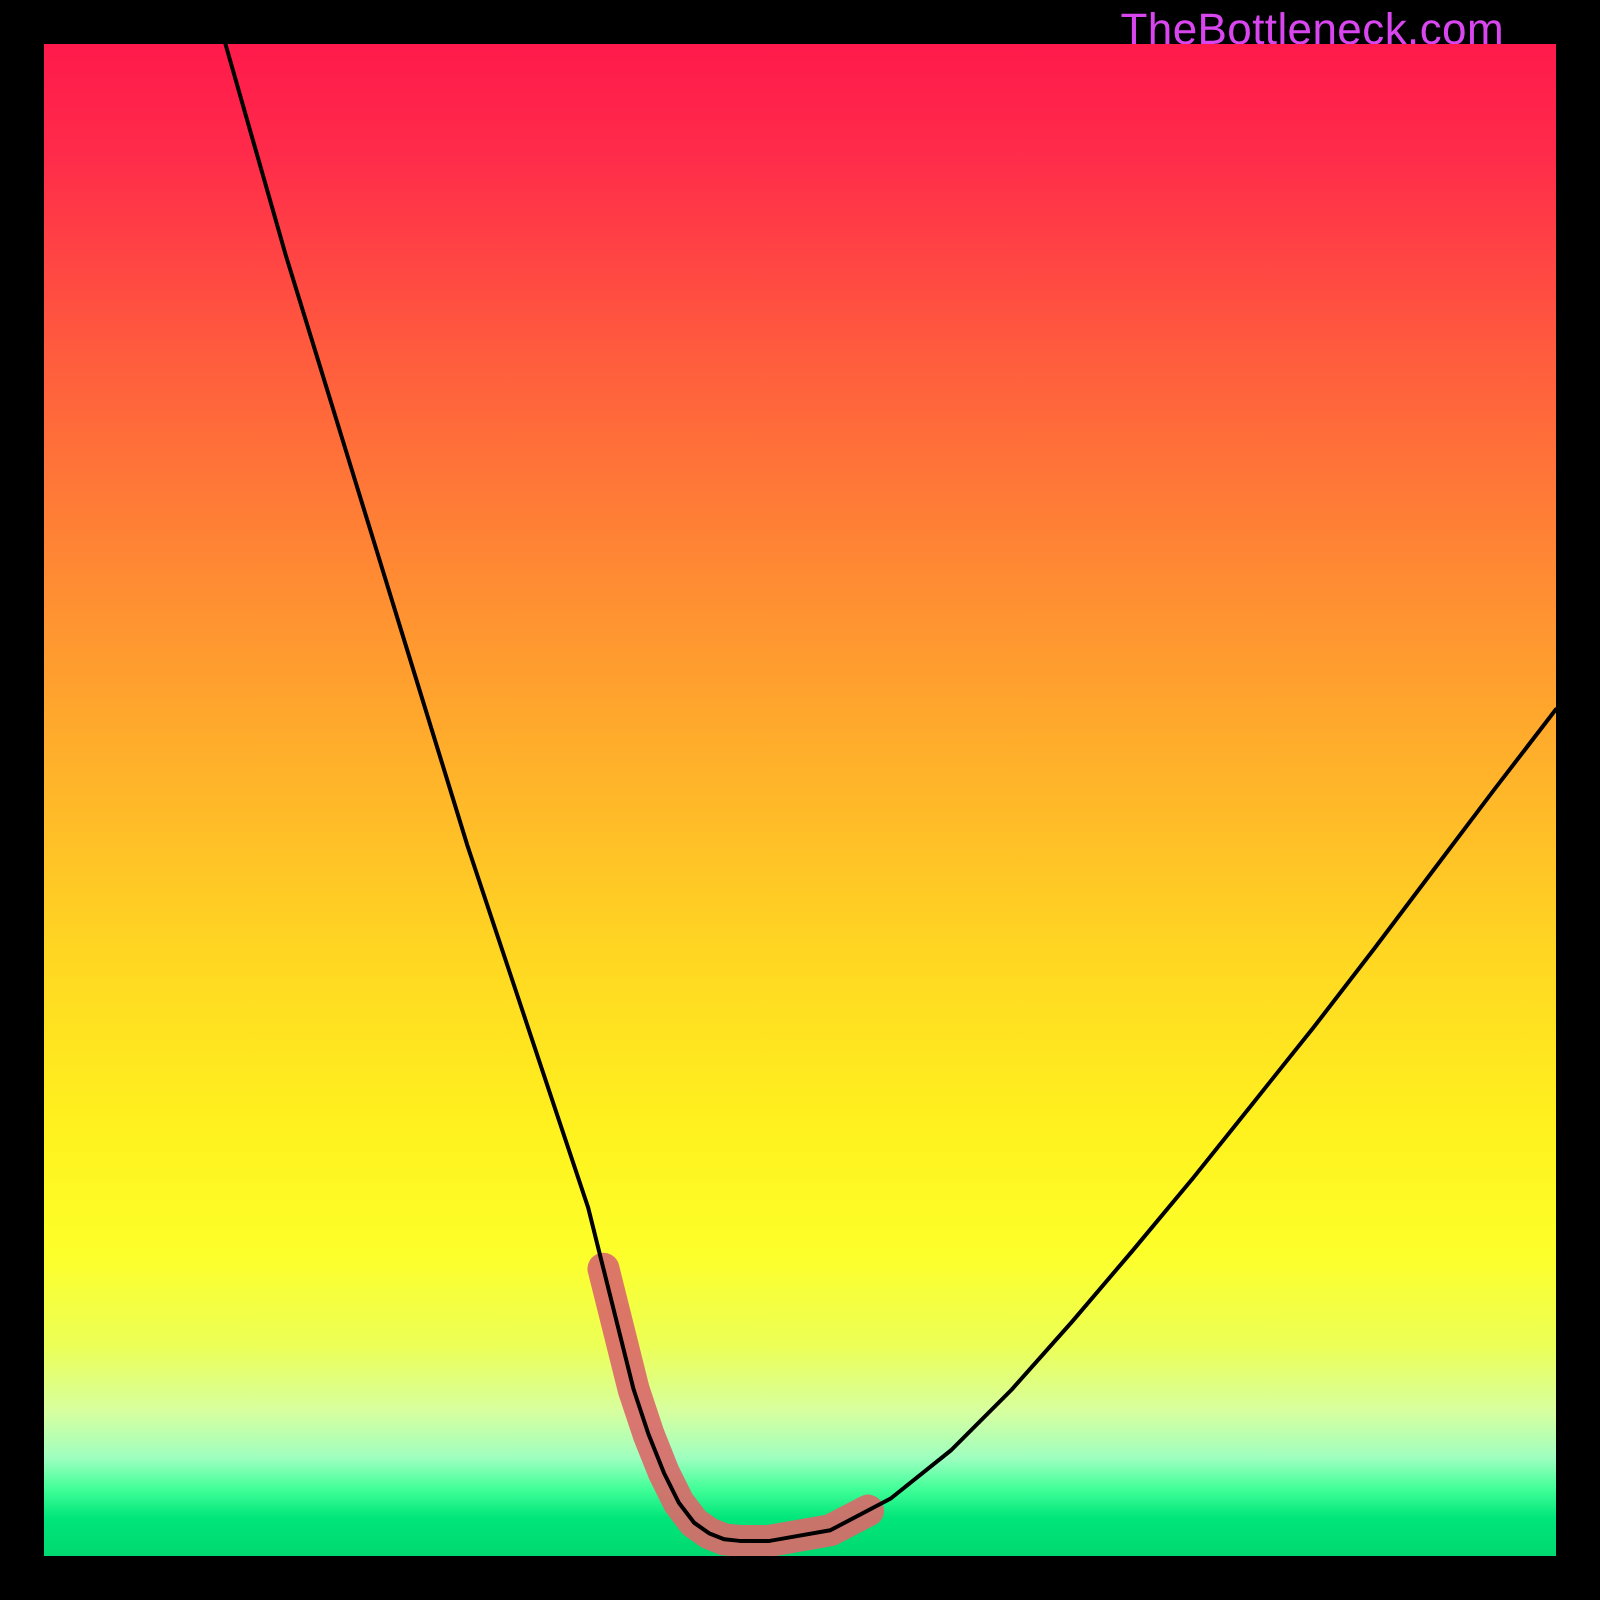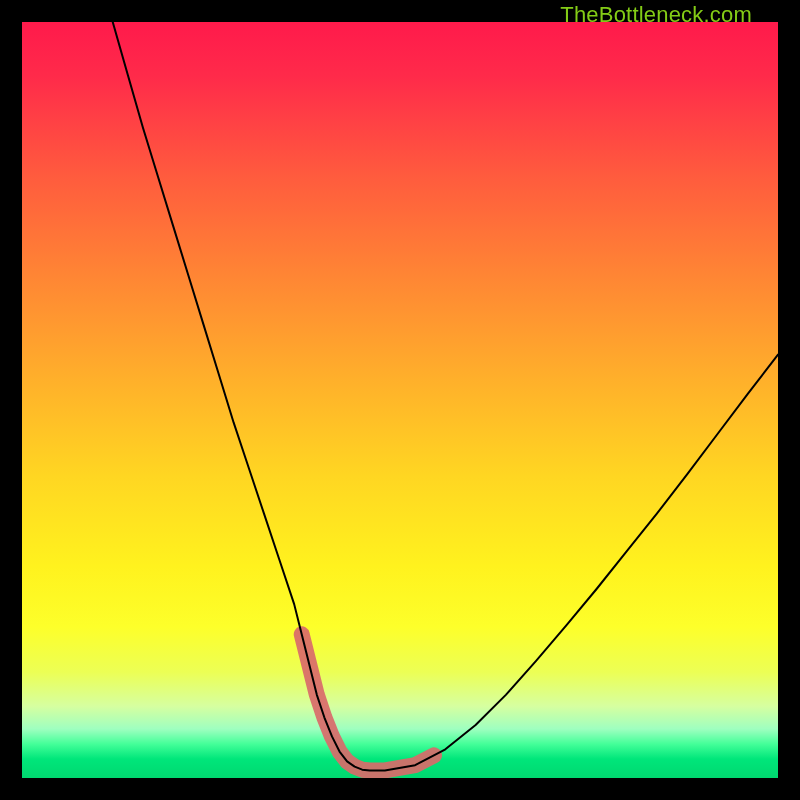--- a/index.html
+++ b/index.html
@@ -25,21 +25,21 @@
     width: 756px;
     height: 756px;
     overflow: hidden;
   }
   .watermark {
     position: absolute;
     top: 2px;
     right: 26px;
     font-family: Arial, Helvetica, sans-serif;
     font-size: 22px;
-    color: #84cc16;
+    color: #d946ef;
     letter-spacing: 0.2px;
     user-select: none;
   }
 </style>
 </head>
 <body>
 
 <div class="frame">
   <div class="watermark">TheBottleneck.com</div>
   <div class="plot-area">

